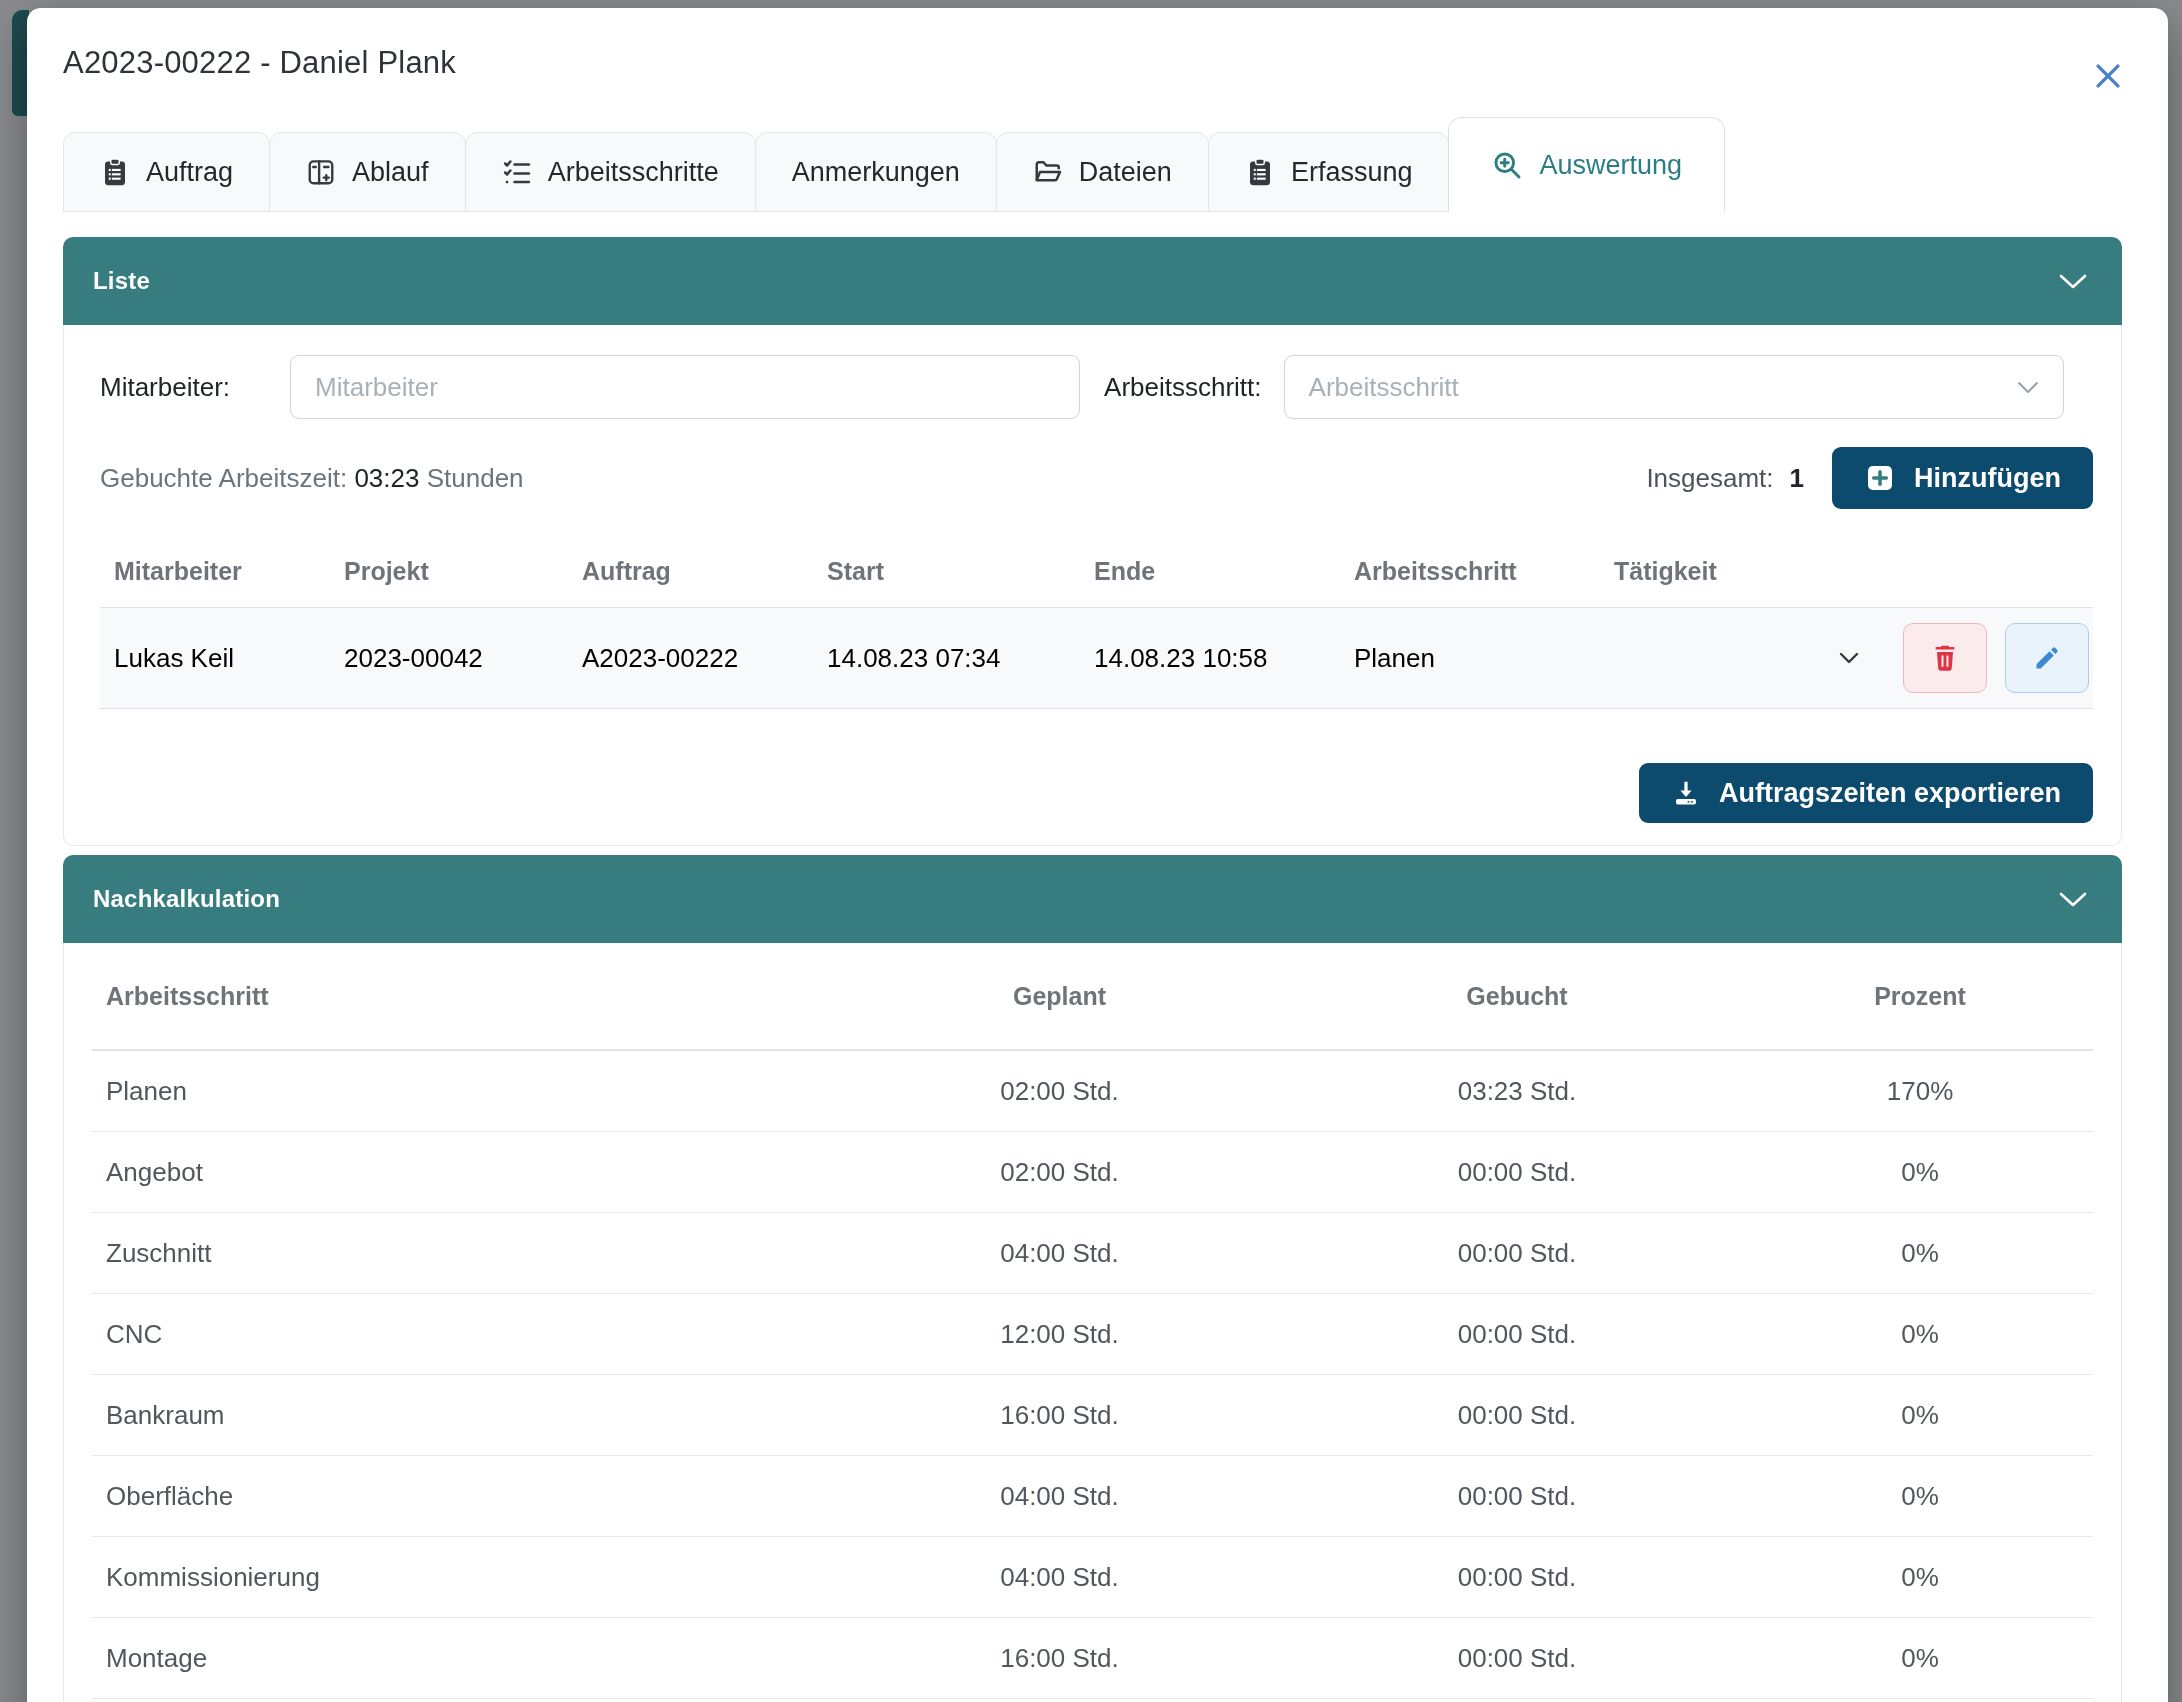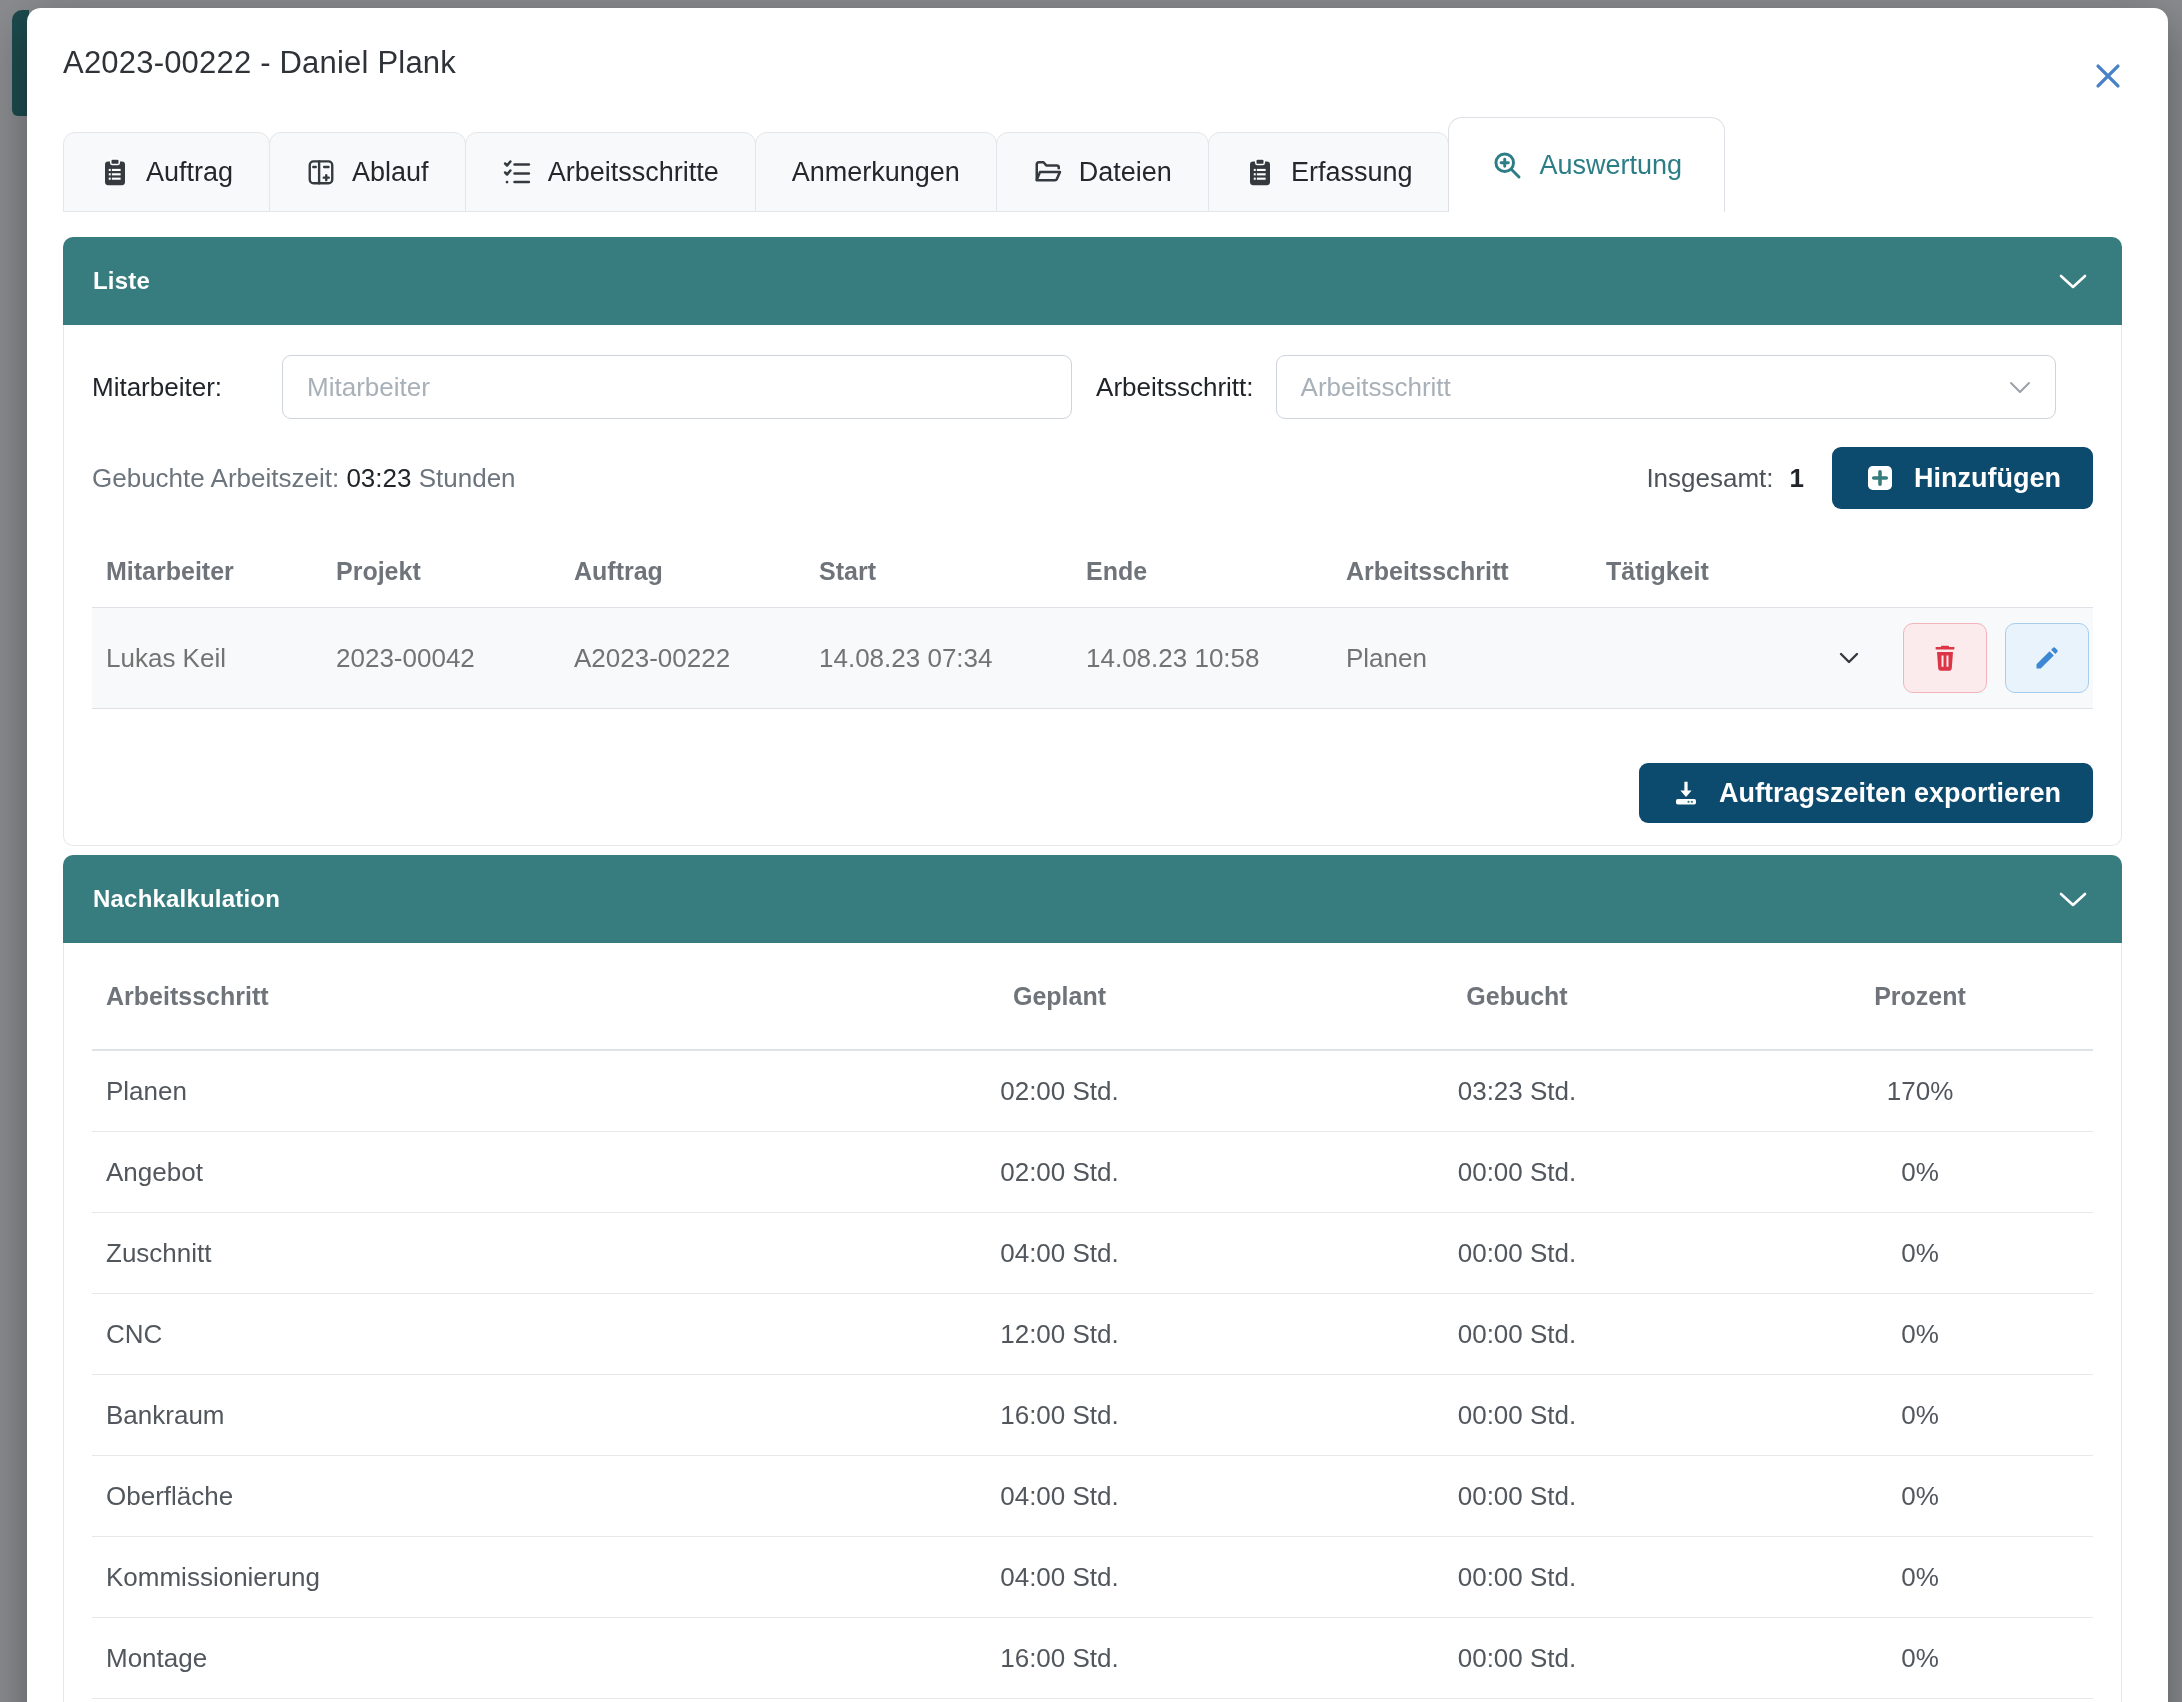--- a/index.html
+++ b/index.html
@@ -41,21 +41,21 @@
   
   .card{margin-top:25px;}
   .card + .card{margin-top:9px;}
   .card-header{
     background:#377c7e;color:#fff;height:88px;display:flex;align-items:center;
     justify-content:space-between;padding:0 34px 0 30px;border-radius:10px 10px 0 0;
     font-size:24px;font-weight:700;letter-spacing:.2px;cursor:pointer;
   }
   .card-body{
     border:1px solid #e6e9ec;border-top:none;border-radius:0 0 10px 10px;
-    padding:30px 28px 22px 28px;background:#fff;
+    padding:30px 28px 22px 36px;background:#fff;
   }
   .card-body.flush{padding:0 28px 40px 28px;border-bottom:none;border-radius:0;}
   
   .filter-row{display:flex;align-items:center;}
   .filter-label{font-size:26px;color:#212529;white-space:nowrap;}
   .text-input{
     width:740px;height:62px;border:1px solid #ced4da;border-radius:9px;
     margin-left:60px;padding:0 24px;font-size:26px;color:#212529;outline:none;
     font-family:"Liberation Sans",sans-serif;
   }
@@ -79,21 +79,21 @@
     font-weight:700;cursor:pointer;font-family:"Liberation Sans",sans-serif;
   }
   .add-btn{margin-left:28px;}
   
   .ltable{margin-top:26px;}
   .lrow{
     display:grid;
     grid-template-columns:230px 238px 245px 267px 260px 260px 1fr 320px;
     align-items:center;
   }
-  .lrow > div{padding-left:14px;font-size:26px;color:#737373;white-space:nowrap;}
+  .lrow > div{padding-left:14px;font-size:26px;color:#000000;white-space:nowrap;}
   .lhead{height:72px;}
   .lhead > div{font-size:25px;font-weight:700;color:#6f747a;}
   .ldata{
     height:100px;background:#f8f9fa;
     border-top:1px solid #dee2e6;border-bottom:1px solid #dee2e6;
   }
   .actions-cell{display:flex;align-items:center;justify-content:flex-end;gap:18px;padding-right:4px;}
   .row-chevron{margin-right:26px;cursor:pointer;display:flex;align-items:center;}
   .icon-btn{
     width:84px;height:70px;border-radius:10px;display:flex;align-items:center;

